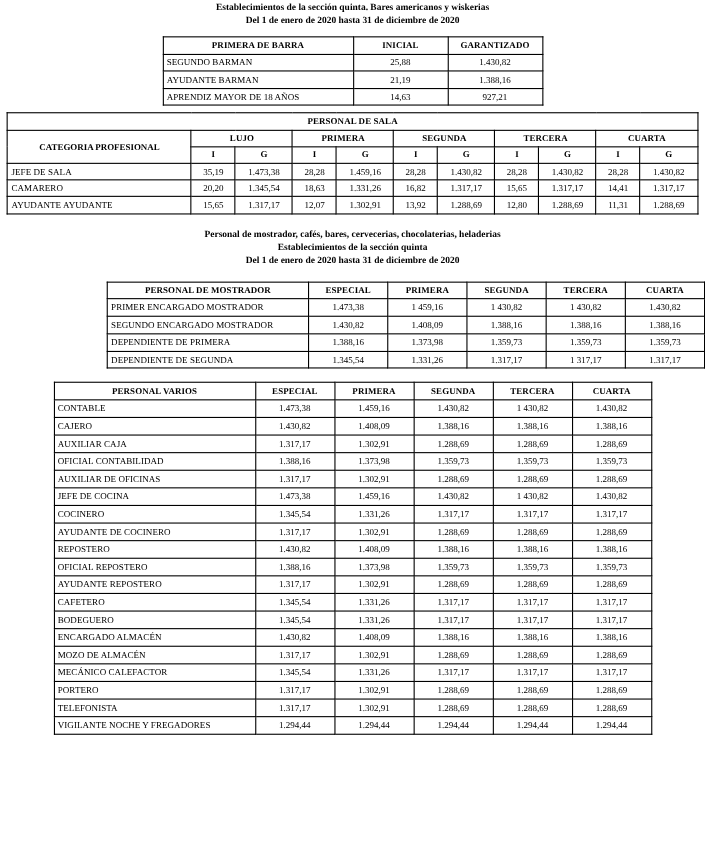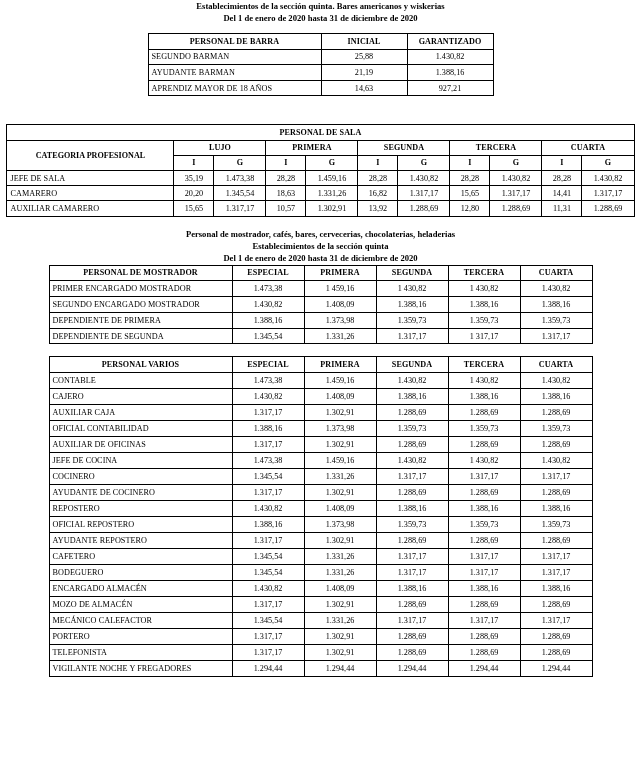--- a/index.html
+++ b/index.html
@@ -56,30 +56,30 @@
     text-align: center;
     font-size: 8.2px;
   }
 
   
   .wrap-t1 { margin-top: 9px; display: flex; justify-content: center; }
   .t1 { width: 345px; }
   .t1 td, .t1 th { height: 12.6px; }
 
   
-  .wrap-t2 { margin-top: 28px; display: flex; justify-content: center; }
+  .wrap-t2 { margin-top: 6px; display: flex; justify-content: center; }
   .t2 { width: 627px; }
   .t2 td, .t2 th { height: 12.2px; }
   .t2 .cat { text-align: center; font-weight: bold; font-size: 8.1px; }
 
   
   .title-block.second { margin-top: 11px; }
 
   
-  .wrap-t3 { margin-top: 1px; display: flex; justify-content: center; }
+  .wrap-t3 { margin-top: 14px; display: flex; justify-content: flex-end; }
   .t3 { width: 543px; }
   .t3 td, .t3 th { height: 12.8px; }
 
   
   .wrap-t4 { margin-top: 12px; display: flex; justify-content: center; }
   .t4 { width: 543px; }
   .t4 td, .t4 th { height: 13px; }
 </style>
 </head>
 <body>
@@ -93,21 +93,21 @@
 
   <div class="wrap-t1">
     <table class="bordered t1">
       <colgroup>
         <col style="width:173px">
         <col style="width:86px">
         <col style="width:86px">
       </colgroup>
       <thead>
         <tr>
-          <th class="hdr">PERSONAL DE BARRA</th>
+          <th class="hdr">PRIMERA DE BARRA</th>
           <th class="hdr">INICIAL</th>
           <th class="hdr">GARANTIZADO</th>
         </tr>
       </thead>
       <tbody>
         <tr>
           <td class="label">SEGUNDO BARMAN</td>
           <td class="num">25,88</td>
           <td class="num">1.430,82</td>
         </tr>
@@ -186,24 +186,24 @@
           <td class="num">18,63</td>
           <td class="num">1.331,26</td>
           <td class="num">16,82</td>
           <td class="num">1.317,17</td>
           <td class="num">15,65</td>
           <td class="num">1.317,17</td>
           <td class="num">14,41</td>
           <td class="num">1.317,17</td>
         </tr>
         <tr>
-          <td class="label">AUXILIAR CAMARERO</td>
+          <td class="label">AYUDANTE AYUDANTE</td>
           <td class="num">15,65</td>
           <td class="num">1.317,17</td>
-          <td class="num">10,57</td>
+          <td class="num">12,07</td>
           <td class="num">1.302,91</td>
           <td class="num">13,92</td>
           <td class="num">1.288,69</td>
           <td class="num">12,80</td>
           <td class="num">1.288,69</td>
           <td class="num">11,31</td>
           <td class="num">1.288,69</td>
         </tr>
       </tbody>
     </table>

